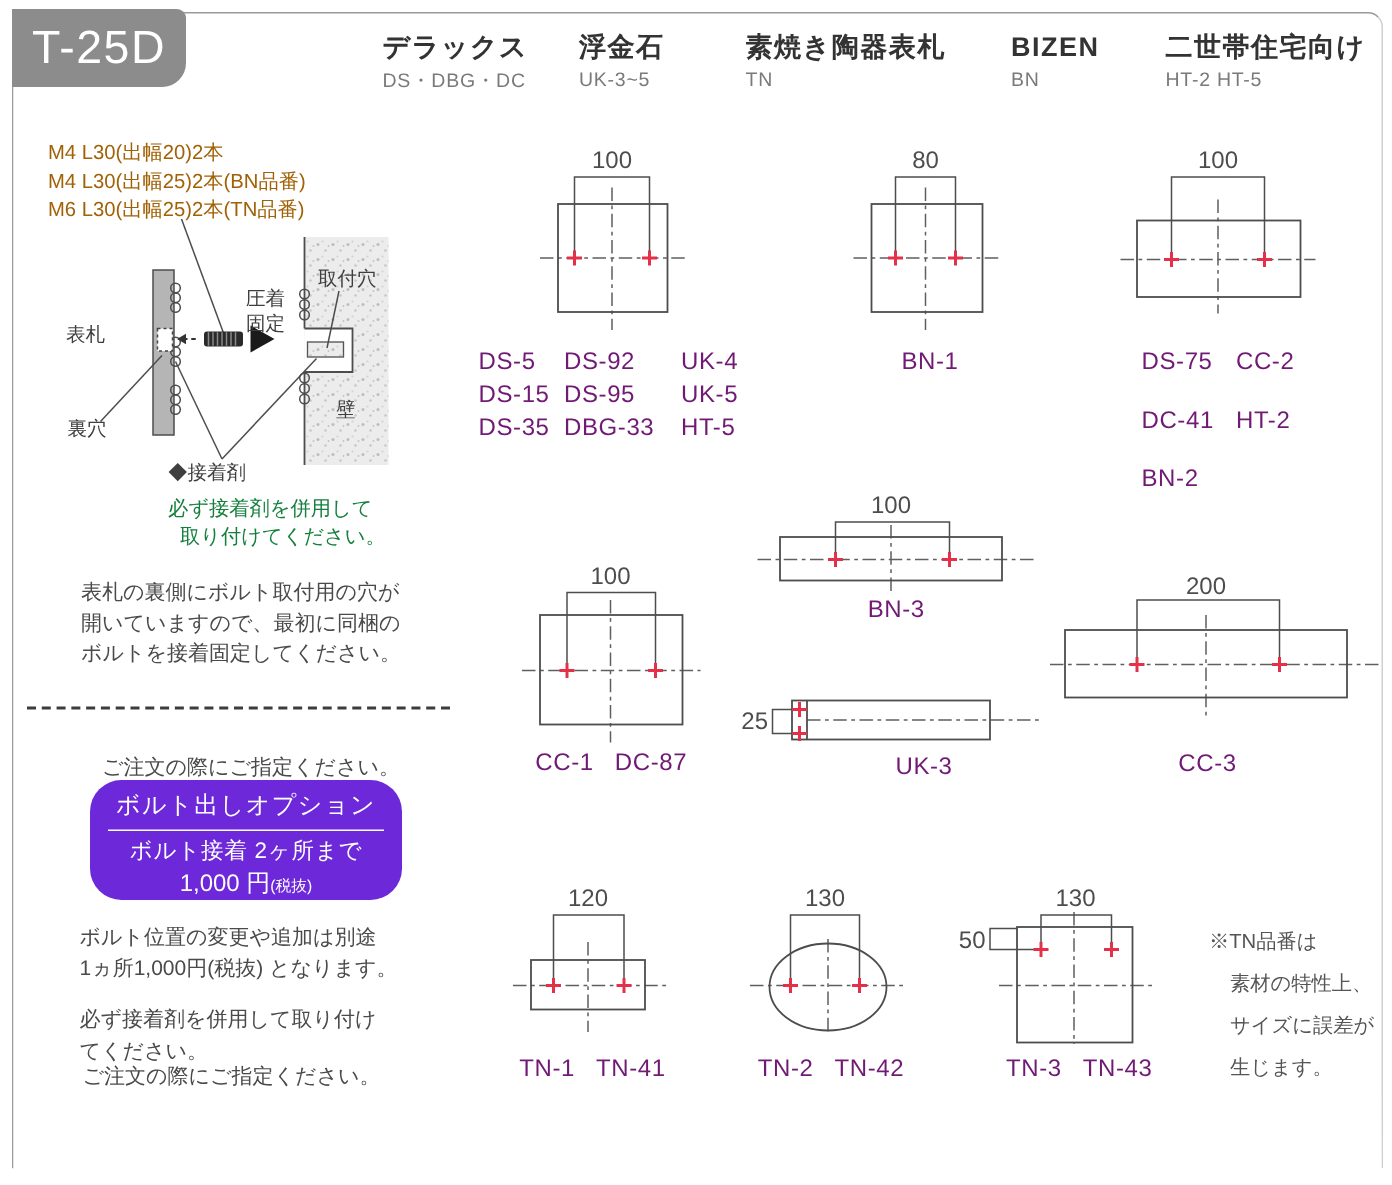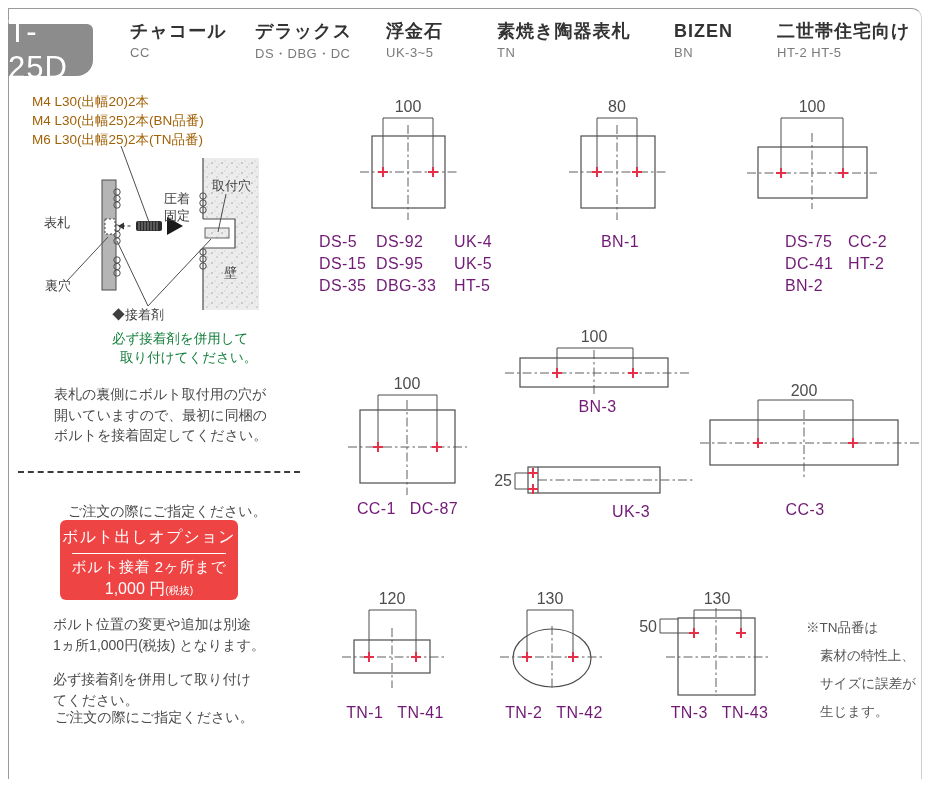--- a/index.html
+++ b/index.html
@@ -3,69 +3,65 @@
 <meta charset="utf-8">
 <style>
   html,body{margin:0;padding:0;background:#fff;}
   #page{position:relative;width:928px;height:790px;background:#fff;overflow:hidden;
         font-family:"Liberation Sans",sans-serif;color:#4d4d4d;}
   
   #frame{position:absolute;left:8px;top:8px;width:912px;height:770px;
          border-top:1px solid #9a9a9a;border-left:1px solid #9a9a9a;border-right:1px solid #cfcfcf;
          border-radius:0 10px 0 0;}
   
-  #tag{position:absolute;left:8px;top:24px;width:85px;height:52px;background:#8c8c8c;
+  #tag{position:absolute;left:8px;top:6px;width:116px;height:52px;background:#8c8c8c;
        border-radius:0 6px 16px 0;display:flex;align-items:center;justify-content:center;
        color:#fff;font-size:31px;letter-spacing:1px;}
   
   .hitem{position:absolute;top:20px;}
   .htitle{font-size:18px;font-weight:600;color:#333;letter-spacing:1px;line-height:22px;}
   .hcode{font-size:13px;color:#7a7a7a;margin-top:3px;letter-spacing:.5px;}
   
   .specs{position:absolute;left:32px;top:92px;font-size:13.5px;line-height:19px;color:#a16207;}
   .adh-note{position:absolute;left:112px;top:329px;font-size:13.5px;line-height:19px;color:#15803d;}
   .adh-note .i2{padding-left:8px;}
   .para{position:absolute;font-size:14px;line-height:20.5px;color:#4a4a4a;}
   .divider{position:absolute;left:18px;top:471px;width:282px;border-top:2px dashed #3c3c3c;}
   .ordernote{position:absolute;font-size:14px;color:#4a4a4a;}
-  #optbox{position:absolute;left:60px;top:520px;width:178px;height:80px;background:#ef4444;
-          border-radius:6px;color:#fff;text-align:center;}
+  #optbox{position:absolute;left:60px;top:520px;width:208px;height:80px;background:#6d28d9;
+          border-radius:21px;color:#fff;text-align:center;}
   #optbox .t{font-size:16px;padding-top:7px;letter-spacing:1px;}
   #optbox .dv{height:0;border-top:1px solid #fff;margin:5px 12px 4px 12px;}
   #optbox .d{font-size:15px;letter-spacing:.5px;}
   #optbox .p{font-size:16px;margin-top:2px;}
   #optbox .p small{font-size:10.5px;}
   
   svg{position:absolute;overflow:visible;}
   .dline{stroke:#4d4d4d;stroke-width:1.2;fill:none;}
   .thin{stroke:#4d4d4d;stroke-width:1;fill:none;}
   .cline{stroke:#5f5f5f;stroke-width:1;fill:none;stroke-dasharray:9 3 2.5 3;}
   .mark{stroke:#e5304a;stroke-width:2;}
   .dimtext{fill:#4d4d4d;font-size:16px;font-family:"Liberation Sans",sans-serif;}
   .lbl{fill:#3f3f3f;font-size:13px;font-family:"Liberation Sans",sans-serif;}
   .codes{position:absolute;font-size:16px;color:#701a75;letter-spacing:.4px;}
   .grid3{display:grid;grid-template-columns:57px 78px 50px;row-gap:4px;line-height:18px;}
-  .grid2{display:grid;grid-template-columns:63px 52px;row-gap:4px;line-height:18px;margin-left:24px;}
+  .grid2{display:grid;grid-template-columns:63px 52px;row-gap:21px;line-height:18px;}
   .crow{display:flex;justify-content:center;gap:14px;}
   .note{position:absolute;left:806px;top:614px;font-size:13.5px;line-height:28px;color:#555;}
   .note .ind{padding-left:14px;}
 </style>
 </head>
 <body>
 
 <div id="page">
   <div id="frame"></div>
   <div id="tag">
       <span>T-25D</span>
     </div>
 
-  <div class="hitem" style="left:130px;">
-    <div class="htitle">チャコール</div>
-    <div class="hcode">CC</div>
-  </div>
   <div class="hitem" style="left:255px;">
     <div class="htitle">デラックス</div>
     <div class="hcode">DS・DBG・DC</div>
   </div>
   <div class="hitem" style="left:386px;">
     <div class="htitle">浮金石</div>
     <div class="hcode">UK-3~5</div>
   </div>
   <div class="hitem" style="left:497px;">
     <div class="htitle">素焼き陶器表札</div>
@@ -304,21 +300,21 @@
     <text x="26" y="31" text-anchor="end" class="dimtext">25</text>
     <g>
         <line x1="42" y1="18" x2="52" y2="18" class="mark"></line>
         <line x1="47" y1="13" x2="47" y2="23" class="mark"></line>
       </g>
     <g>
         <line x1="42" y1="34" x2="52" y2="34" class="mark"></line>
         <line x1="47" y1="29" x2="47" y2="39" class="mark"></line>
       </g>
   </svg>
-  <div class="codes" style="left:530px;top:503px;width:120px;text-align:right;">UK-3</div>
+  <div class="codes" style="left:556px;top:503px;width:120px;text-align:center;">UK-3</div>
 
   <svg style="left:700px;top:383px;" width="228" height="98">
     <line x1="104" y1="27" x2="104" y2="95" class="cline"></line>
     <line x1="0" y1="60" x2="222" y2="60" class="cline"></line>
     <rect x="10" y="37" width="188" height="45" class="dline" fill-opacity="0"></rect>
     <path d="M58,57 V17 H153 V57" class="thin"></path>
     <text x="104" y="13" text-anchor="middle" class="dimtext">200</text>
     <g>
         <line x1="53" y1="60" x2="63" y2="60" class="mark"></line>
         <line x1="58" y1="55" x2="58" y2="65" class="mark"></line>

